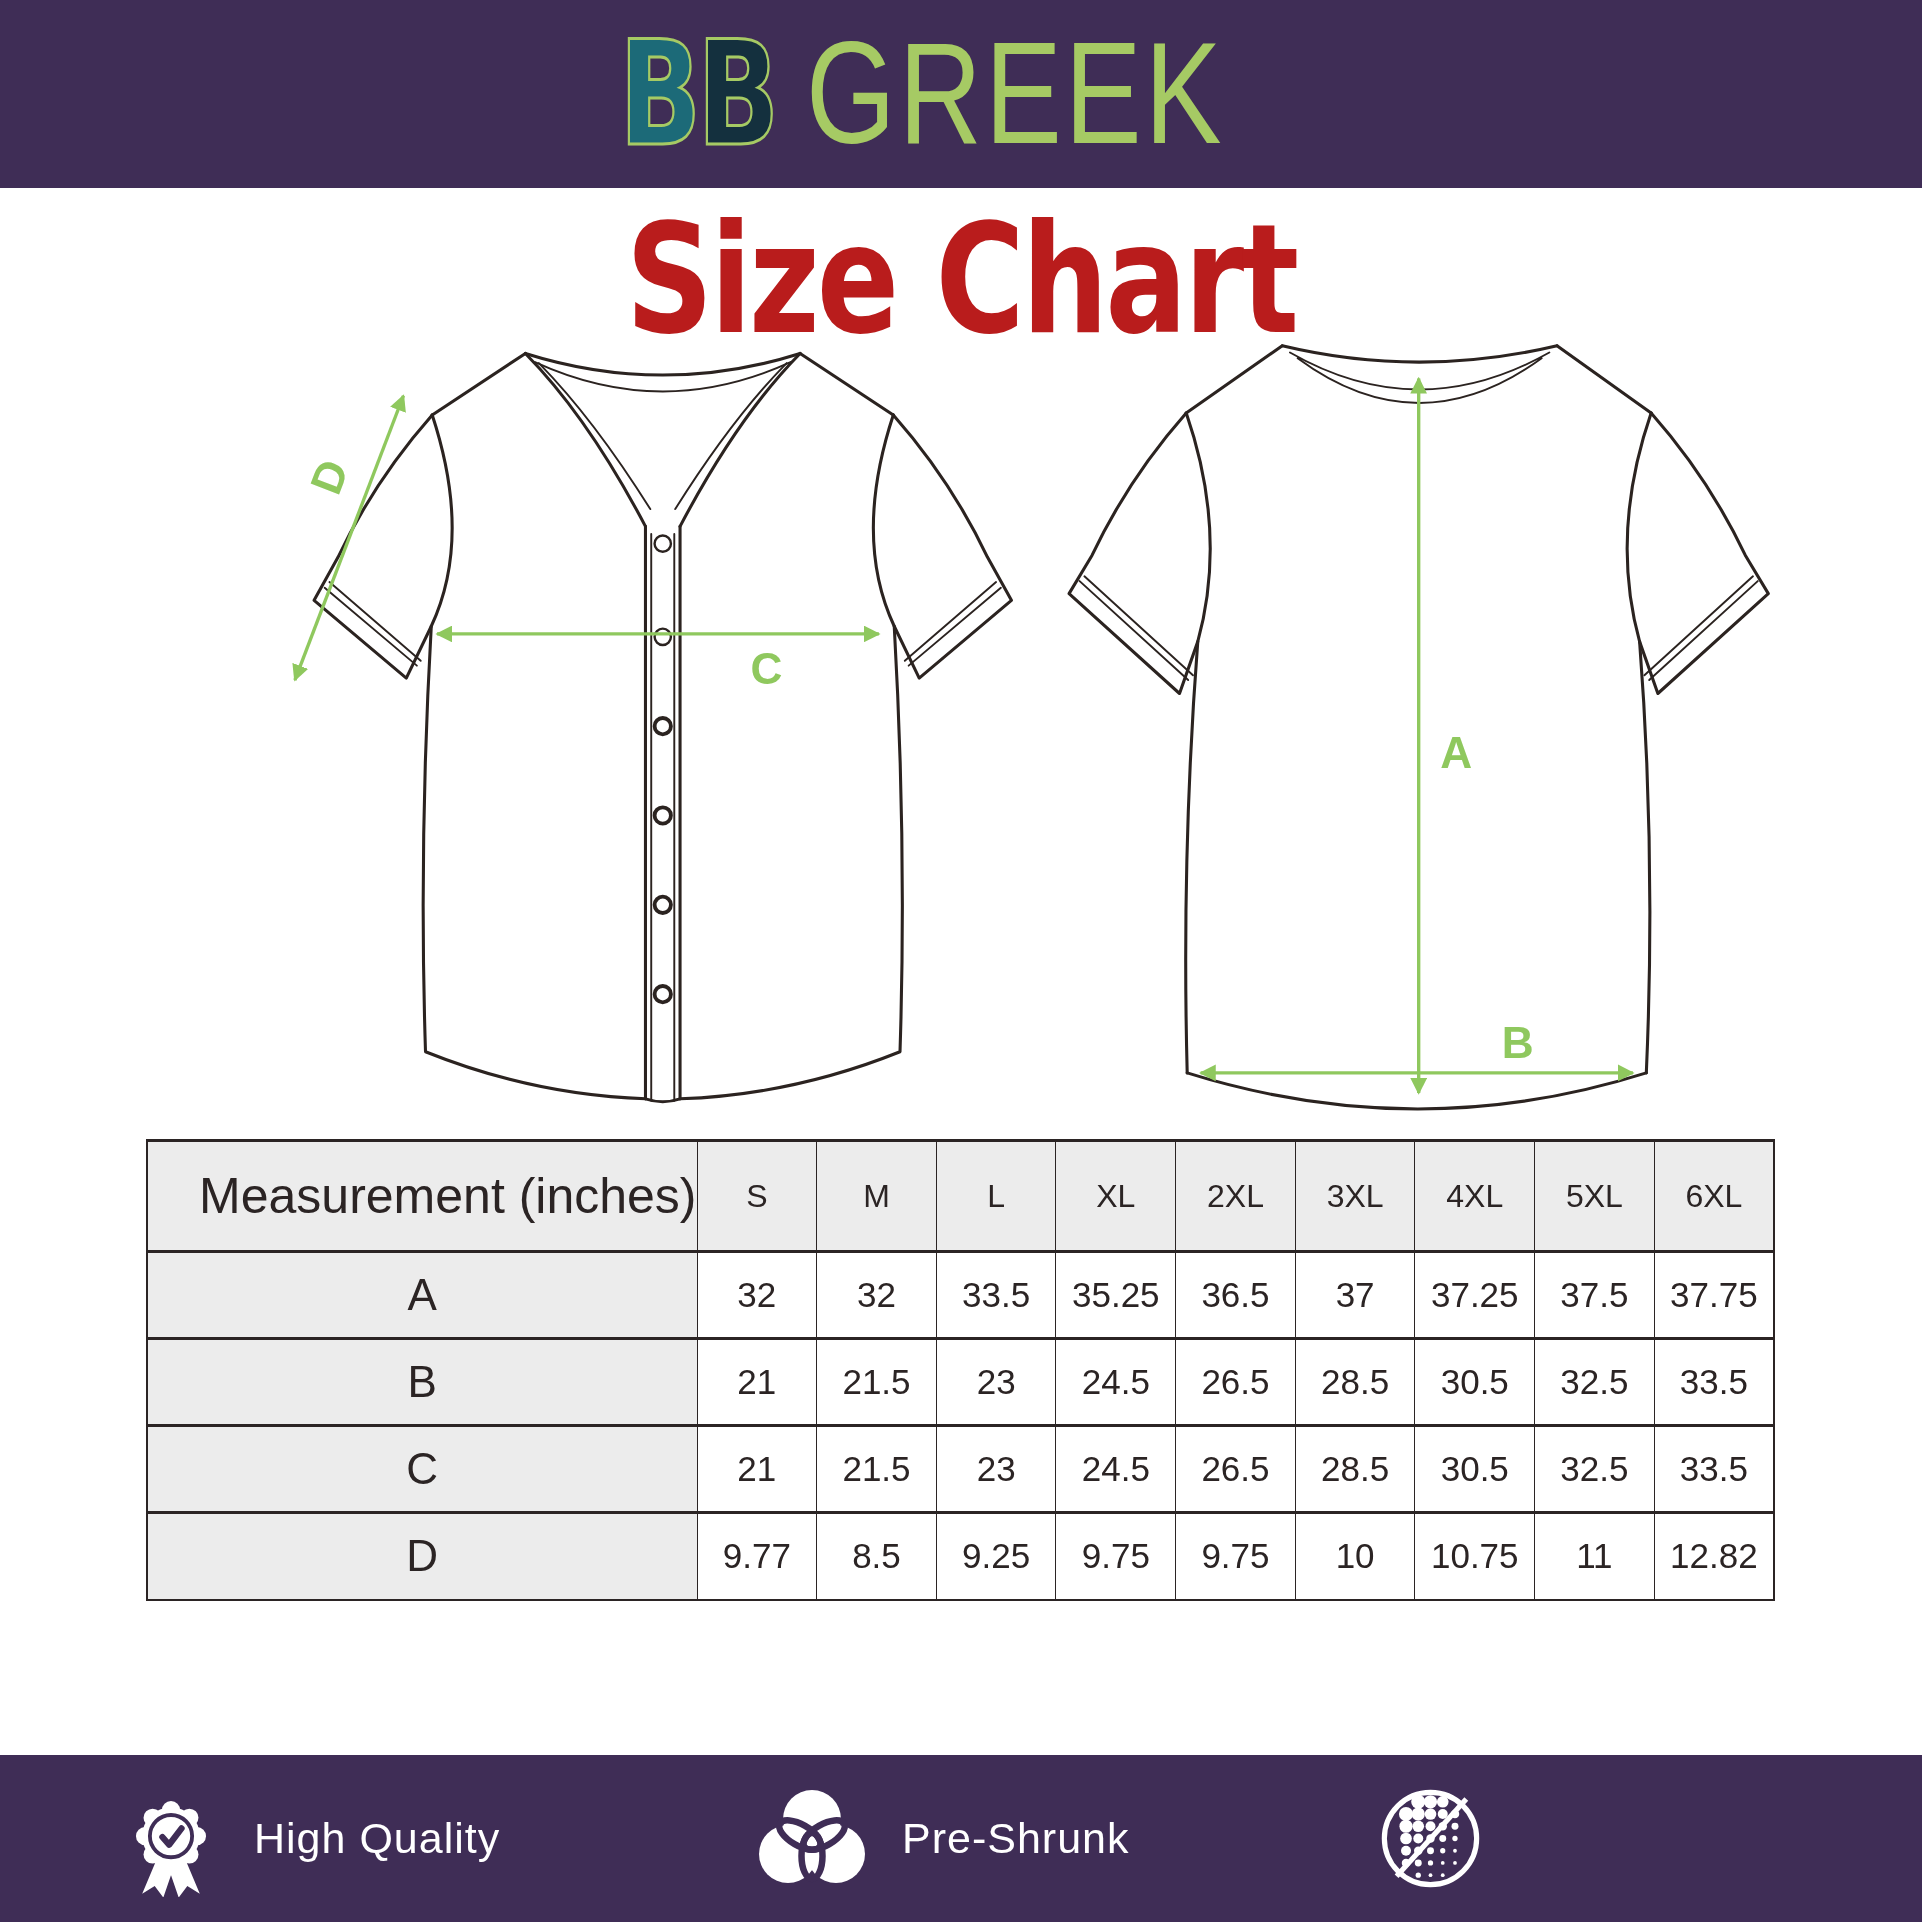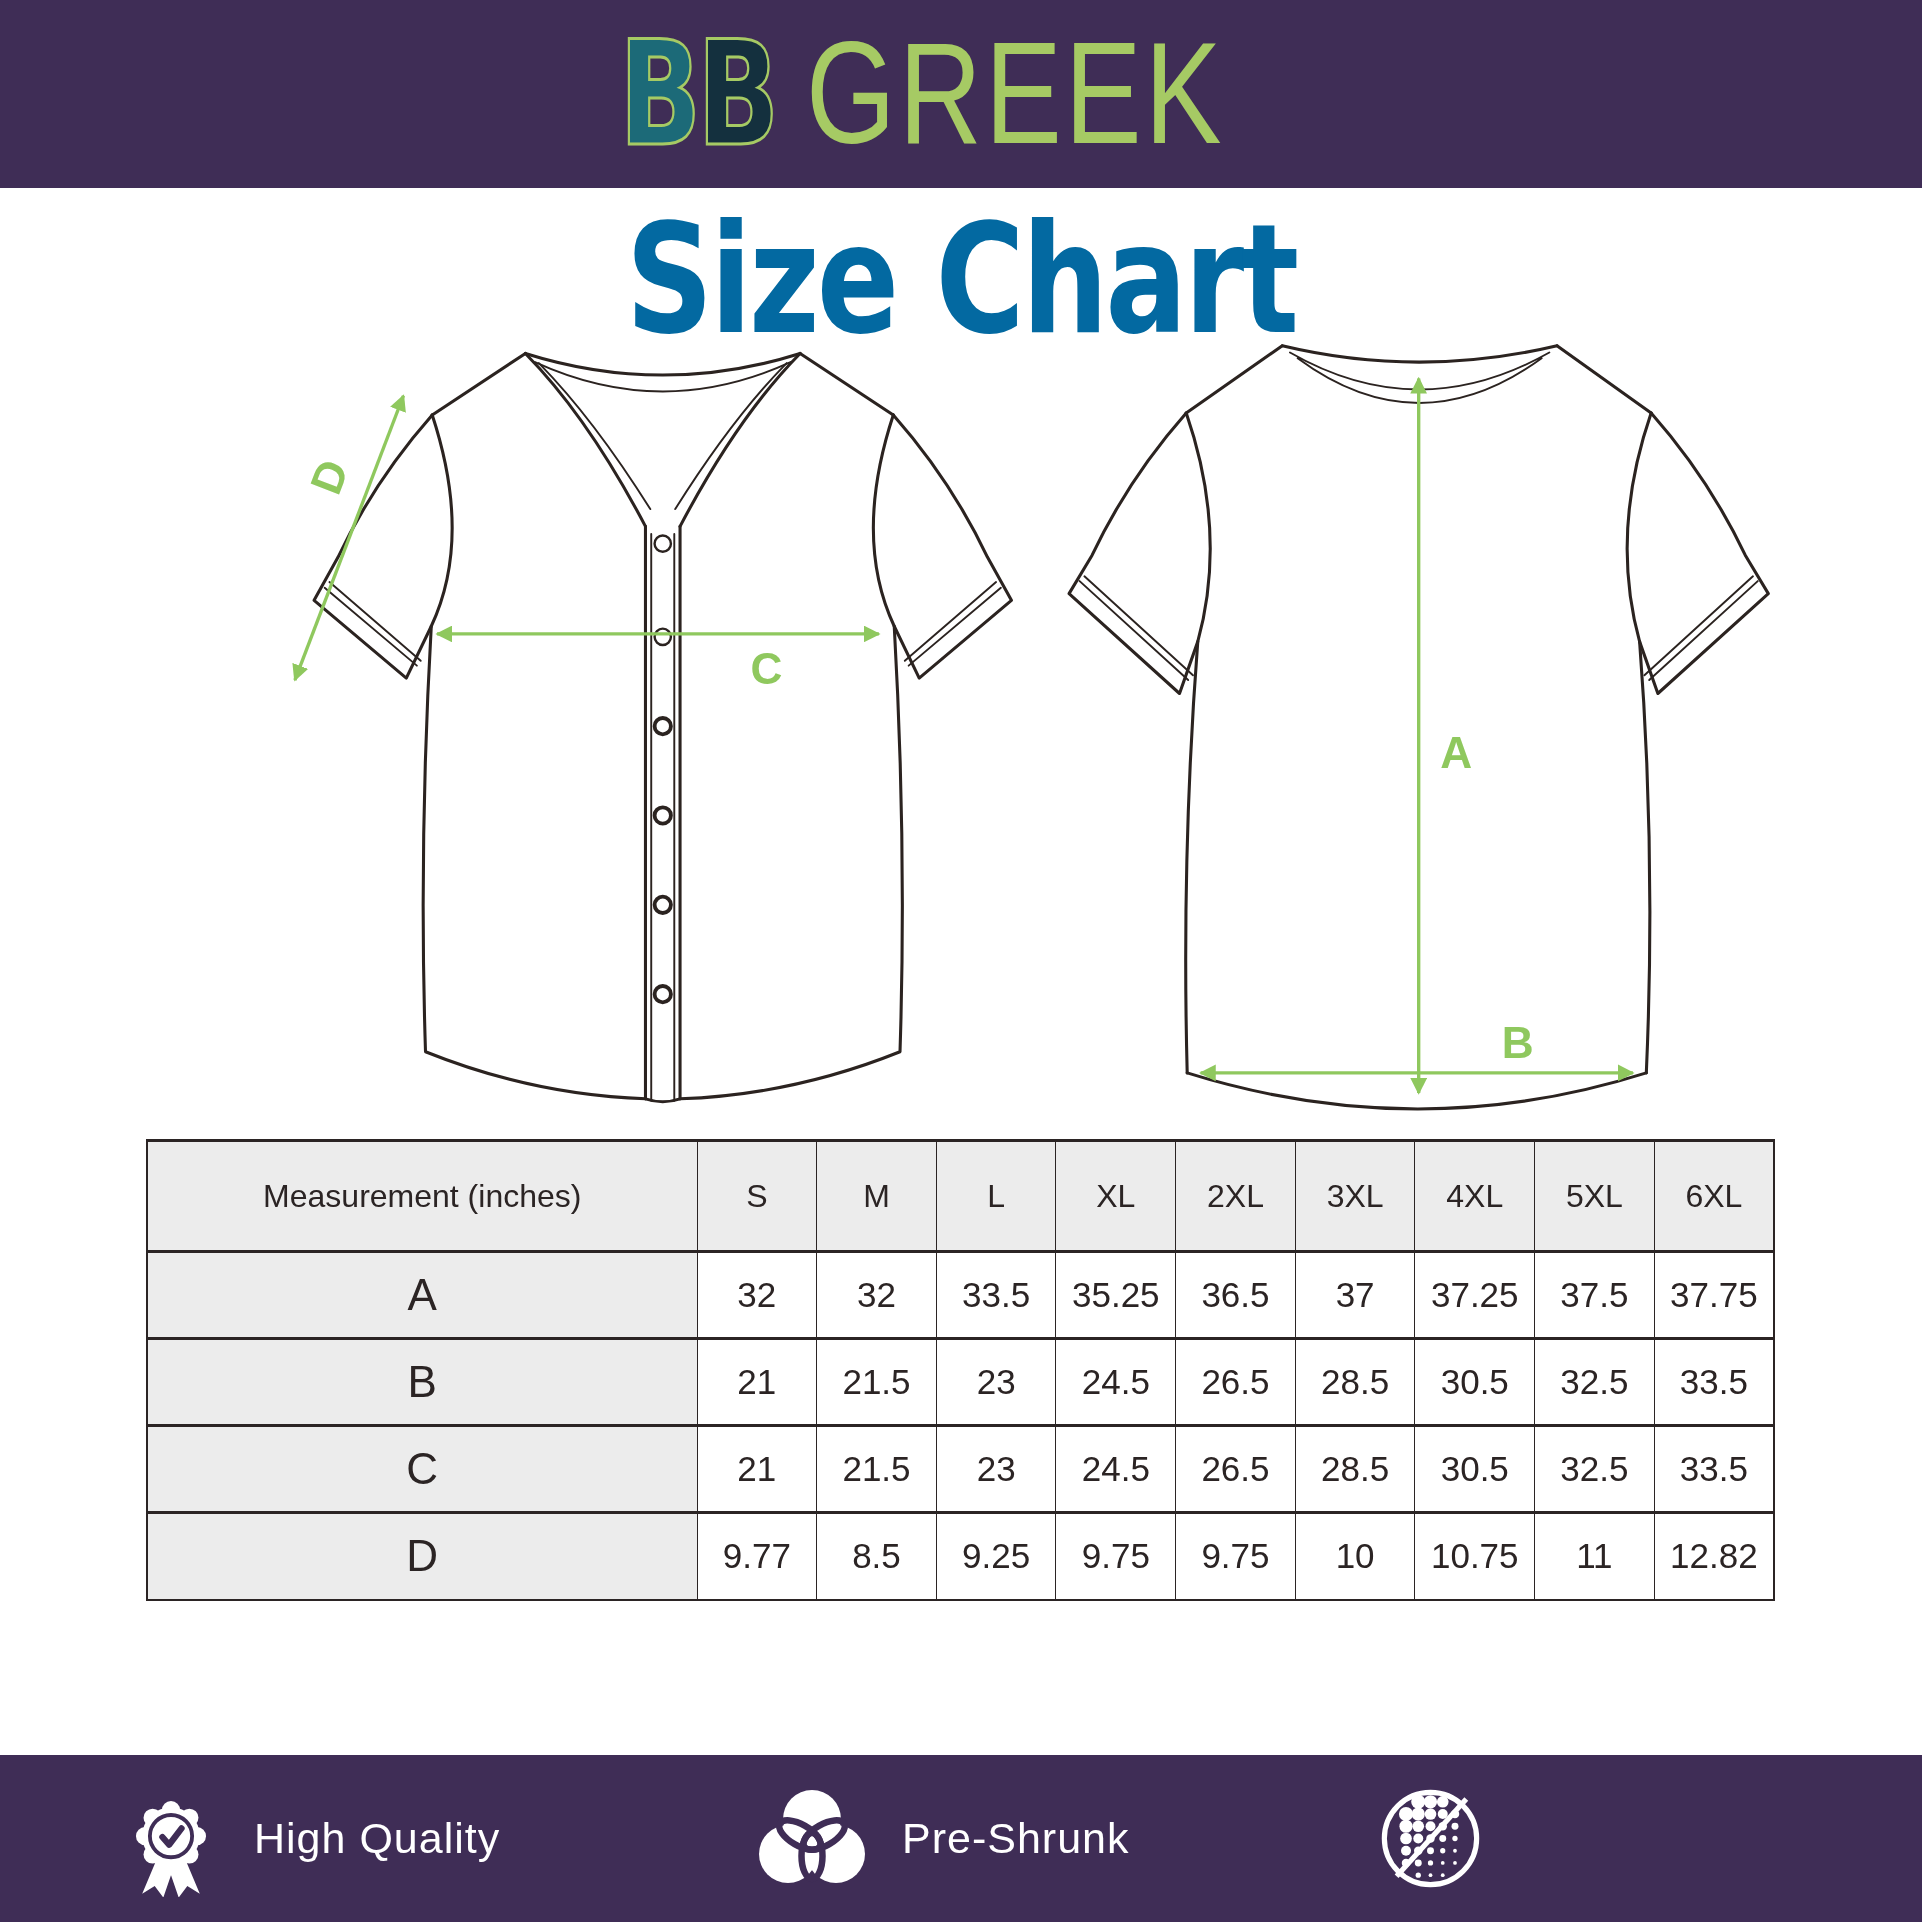--- a/index.html
+++ b/index.html
@@ -12,40 +12,40 @@
   .logo{display:flex;align-items:flex-start;line-height:1;}
   .bb-wrap{display:inline-block;transform:scaleX(0.75);transform-origin:center;
            font-family:"DejaVu Sans",sans-serif;font-weight:bold;font-size:144px;
            letter-spacing:-5.8px;-webkit-text-stroke:2.9px #A6CA64;}
   .b1{color:#1C6A78;} .b2{color:#14303E;}
   .greek{display:inline-block;transform:scaleX(0.8);transform-origin:left center;
          font-weight:400;font-size:144px;color:#A6CA64;letter-spacing:3.8px;margin-left:5.8px;}
 
   
   .title{position:absolute;top:204px;left:0;width:1922px;text-align:center;line-height:1;
-         font-family:"DejaVu Sans",sans-serif;font-weight:bold;font-size:152px;color:#0369a1;}
+         font-family:"DejaVu Sans",sans-serif;font-weight:bold;font-size:152px;color:#b91c1c;}
   .title>span{display:inline-block;transform:scaleX(0.8);letter-spacing:-3.8px;}
 
   
   .diagram-svg{position:absolute;left:0;top:0;width:1922px;height:1922px;}
   .jl{stroke:#2B2320;stroke-width:3.2;fill:none;stroke-linecap:round;stroke-linejoin:round;}
   .jthin{stroke:#2B2320;stroke-width:2;fill:none;stroke-linecap:round;}
   .btn{stroke:#2B2320;fill:#fff;}
   .arrow{stroke:#8FC85E;stroke-width:3.5;fill:none;}
   .mlabel{font-family:"Liberation Sans",sans-serif;font-weight:bold;font-size:46px;fill:#8FC85E;}
 
   
   .size-table{position:absolute;left:146px;top:1139px;width:1629px;}
   .size-table table{border-collapse:collapse;width:100%;table-layout:fixed;
                     color:#2B2424;background:#fff;}
   .size-table th,.size-table td{border-left:1.9px solid #2B2424;border-top:3.8px solid #2B2424;
                     text-align:center;vertical-align:middle;font-weight:400;padding:0;}
   .size-table table{border:2.9px solid #2B2424;}
   .size-table tr.head th{height:108px;background:#ECECEC;font-size:32px;}
-  .size-table tr.head th.mcol{font-size:32px;}
+  .size-table tr.head th.mcol{font-size:50px;text-align:right;}
   .size-table tr.data th{background:#ECECEC;font-size:44px;}
   .size-table tr.data{height:87px;}
   .size-table tr.data td{font-size:35px;}
 
   
   .footer-bar{position:absolute;left:0;top:1755px;width:1922px;height:167px;background:#3F2D56;}
   .feature{position:absolute;top:0;height:167px;display:flex;align-items:center;gap:35px;}
   .feature .flabel{color:#fff;font-size:43px;letter-spacing:1px;}
   .f1{left:123px;} .f2{left:757px;} .f3{left:1374px;}
 </style>

